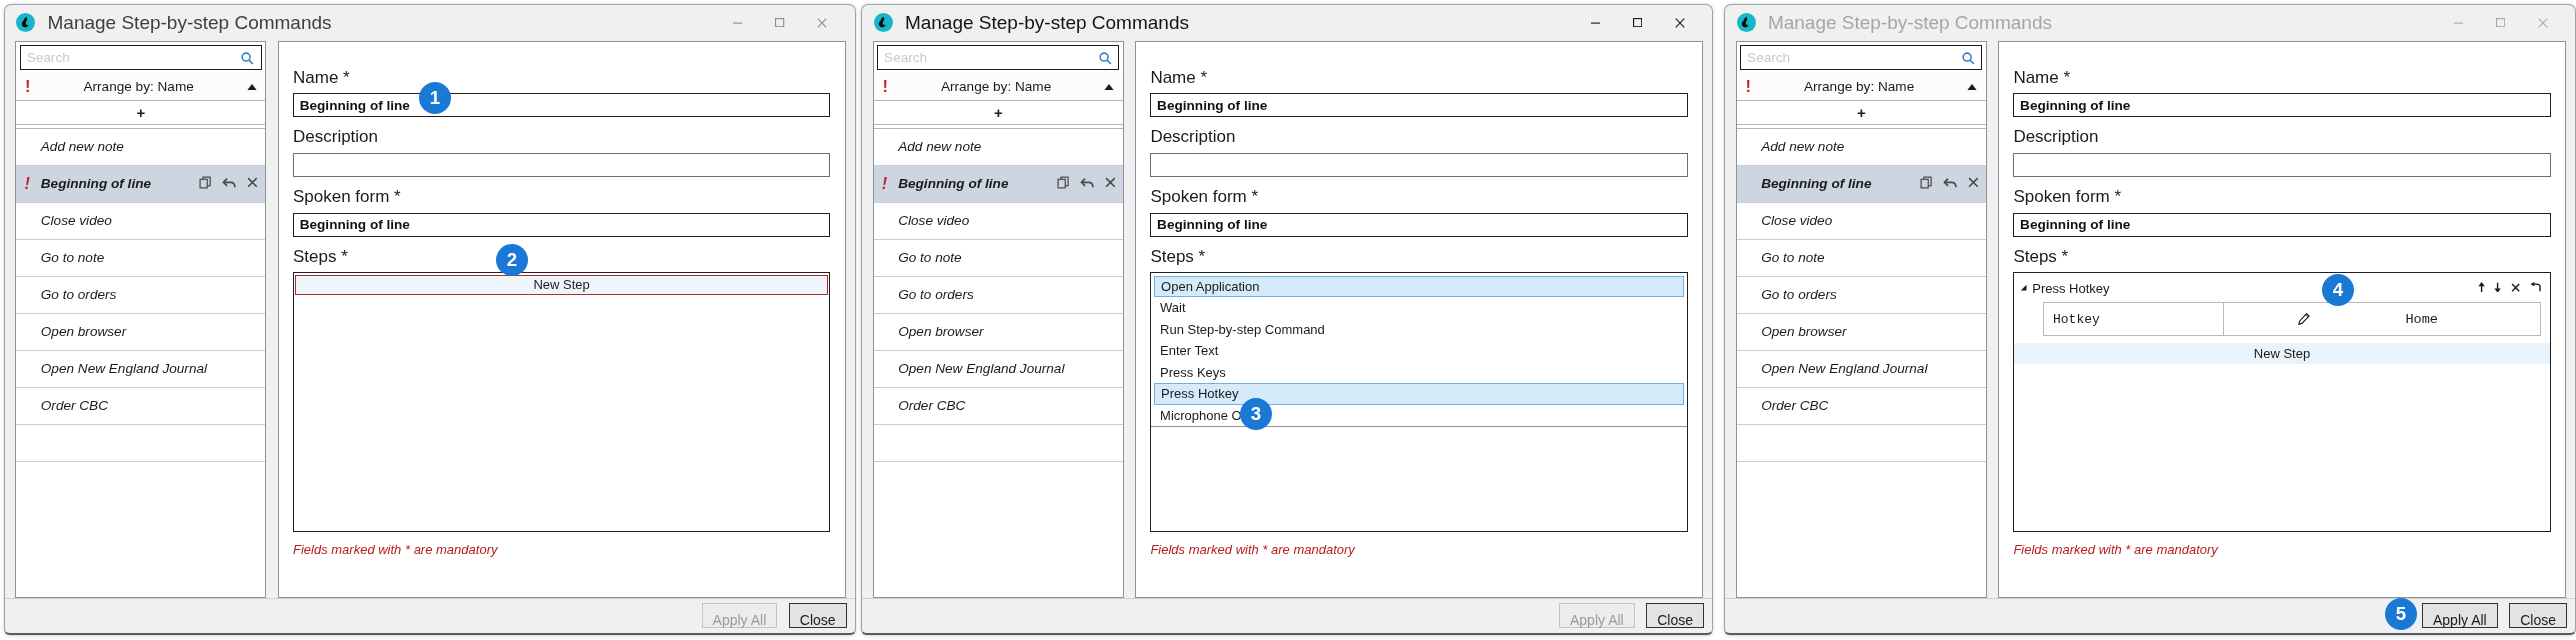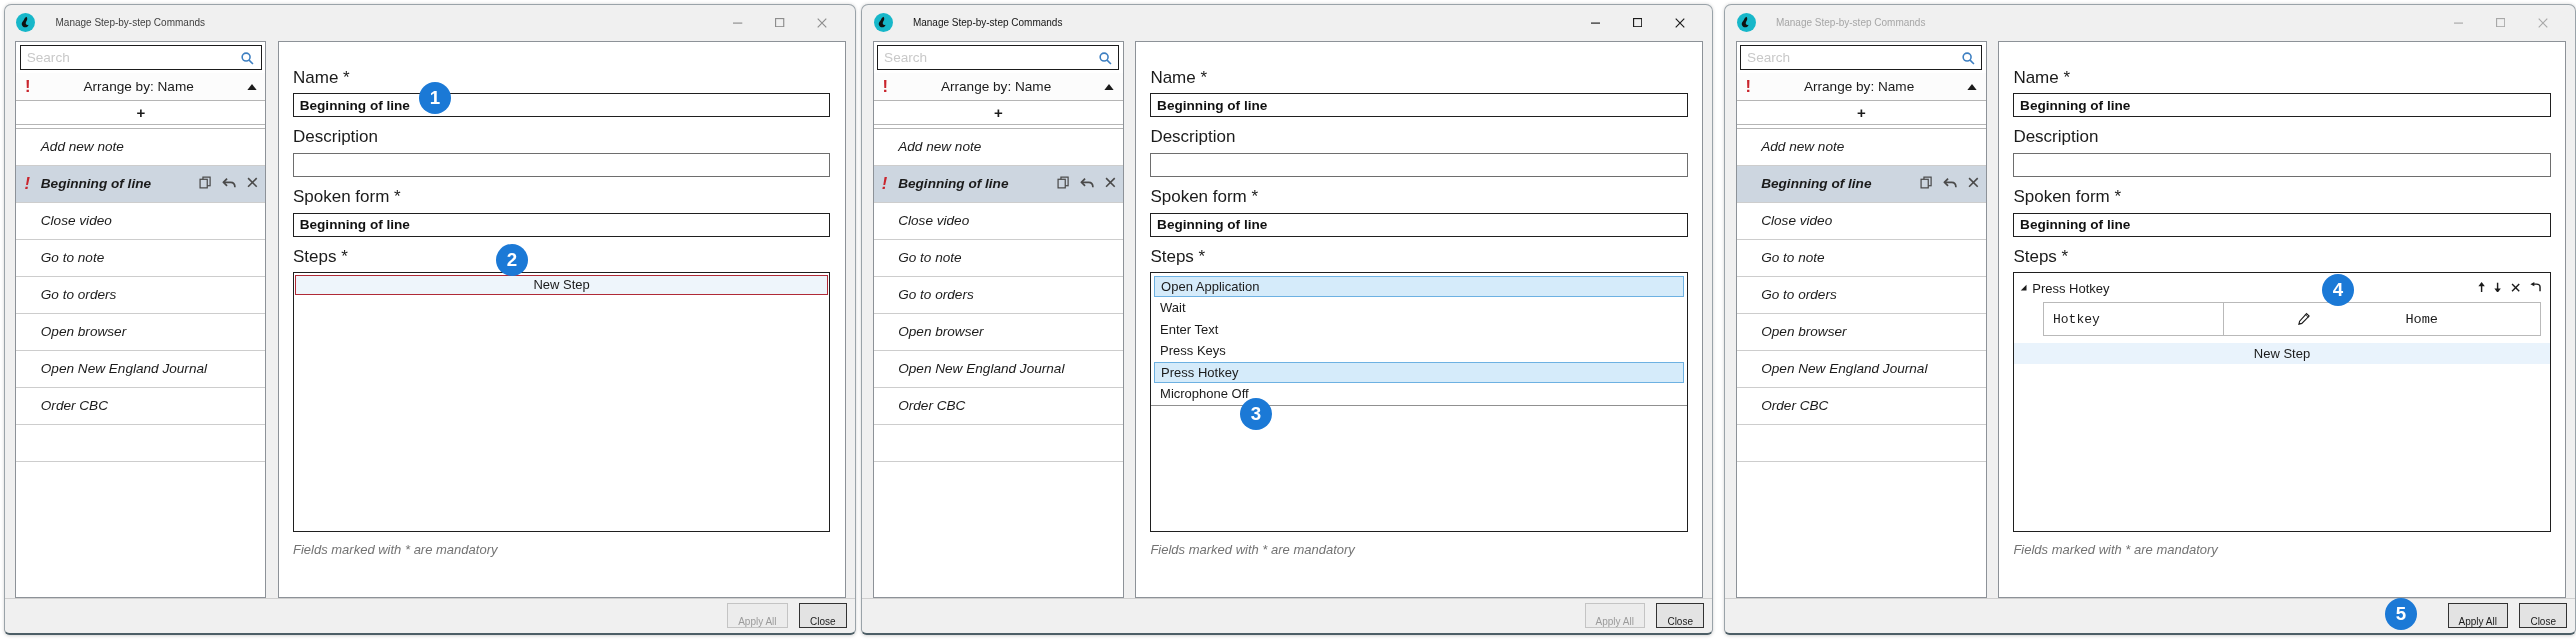--- a/index.html
+++ b/index.html
@@ -5,21 +5,21 @@
   html,body{margin:0;padding:0;background:#ffffff;}
   body{width:2576px;height:641px;position:relative;font-family:"Liberation Sans",sans-serif;color:#1b1b1b;}
 
   
   .window{position:absolute;top:3.6px;width:852px;height:631px;background:#f0f0f0;
           border:0.7px solid #9aa3a9;border-bottom:2.9px solid #4c5e66;border-radius:7.2px 7.2px 5.7px 5.7px;
           box-sizing:border-box;box-shadow:0 0.7px 3.6px rgba(0,0,0,.18);}
   .w1{left:3.6px}.w2{left:861px}.w3{left:1724px}
   .titlebar{height:36px;display:flex;align-items:center;padding-left:11.5px;}
   .app-icon{width:19.4px;height:19.4px;border-radius:50%;background:#17b7c9;display:flex;align-items:center;justify-content:center;flex:none;}
-  .title{margin-left:20px;font-size:10px;color:#141414;white-space:nowrap;}
+  .title{margin-left:12px;font-size:19px;color:#141414;white-space:nowrap;}
   .w1 .title{color:#3f3f3f}
   .w3 .title{color:#a6a6a6}
   .captions{margin-left:auto;display:flex;align-items:center;padding-right:11.5px;color:#1b1b1b;}
   .w1 .captions{color:#8d8d8d}
   .w3 .captions{color:#a8a8a8}
   .cap-btn{width:42px;height:26px;display:flex;align-items:center;justify-content:center;}
 
   
   .sidebar{position:absolute;left:10.8px;top:36px;width:251px;height:557px;background:#fff;
            border:0.7px solid #8d9298;box-sizing:border-box;}
@@ -43,21 +43,21 @@
 
   
   .form-panel{position:absolute;left:273px;top:36px;width:568px;height:557px;background:#fff;
               border:0.7px solid #8d9298;box-sizing:border-box;padding:0 14.4px;}
   .f-label{margin-top:10px;font-size:17px;color:#1b1b1b;}
   .f-label.first{margin-top:26px;}
   .f-input{margin-top:5.7px;height:24px;box-sizing:border-box;border:0.7px solid #1f1f1f;width:100%;
            font-family:"Liberation Sans",sans-serif;font-weight:700;font-size:13.6px;padding:0 5.7px;color:#111;background:#fff;}
   .f-input.desc{border-color:#6e6e6e;font-weight:400;}
   .steps-box{margin-top:5.7px;height:260px;border:0.7px solid #1f1f1f;box-sizing:border-box;background:#fff;overflow:hidden;}
-  .mandatory{margin-top:9.3px;font-size:13px;font-style:italic;color:#737373;}
+  .mandatory{margin-top:9.3px;font-size:13px;font-style:italic;color:#b91c1c;}
 
   
   .new-step-banner{margin:1.4px;height:20px;border:1.4px solid #b02a37;background:#eef5fb;
                    display:flex;align-items:center;justify-content:center;font-size:13px;box-sizing:border-box;}
   
   .step-type-list{padding:2.2px 2.2px 0;}
   .step-type-row{height:21.5px;display:flex;align-items:center;padding:0 6.5px;font-size:13px;box-sizing:border-box;}
   .step-type-row.hl{background:#d5ebfa;border:0.7px solid #6db1e2;}
   .list-end{border-bottom:0.7px solid #909090;margin:0 -2.2px;}
   
@@ -68,22 +68,22 @@
   .hotkey-row{margin:3.6px 8.6px 0 29px;height:32px;border:0.7px solid #b9b9b9;display:flex;align-items:stretch;font-family:Liberation Mono, monospace;}
   .hk-label{width:180px;border-right:0.7px solid #b9b9b9;display:flex;align-items:center;padding-left:8.6px;font-size:13px;box-sizing:border-box;}
   .hk-value{flex:1;display:flex;align-items:center;}
   .pencil{margin-left:72px;display:flex;}
   .hk-text{margin-left:93px;font-size:13.6px;}
   .new-step-plain{margin-top:6.5px;height:21.5px;background:#e9f3fc;display:flex;align-items:center;justify-content:center;font-size:13px;}
 
   
   .footer{position:absolute;left:0;right:0;bottom:0;height:34px;border-top:0.7px solid #cfcfcf;
           display:flex;align-items:center;justify-content:flex-end;gap:11.5px;padding-right:8px;}
-  .btn{height:24.4px;padding:0 10px;min-width:42px;display:flex;align-items:flex-end;justify-content:center;
-       font-size:10px;background:#e3e3e3;border:0.7px solid #333;color:#1b1b1b;box-sizing:border-box;}
+  .btn{height:24.4px;padding:8px 10px;min-width:42px;display:flex;align-items:flex-start;justify-content:center;
+       font-size:14px;background:#e3e3e3;border:0.7px solid #333;color:#1b1b1b;box-sizing:border-box;}
   .btn.disabled{color:#9b9b9b;border-color:#c4c4c4;background:#ececec;}
 
   
   .callout{position:absolute;width:32px;height:32px;border-radius:50%;background:#1b79d6;color:#fff;
            font-size:18.7px;font-weight:700;display:flex;align-items:center;justify-content:center;z-index:9;}
   .c1{left:419px;top:82px}.c2{left:496px;top:244px}.c3{left:1240px;top:398px}.c4{left:2322px;top:274px}.c5{left:2385px;top:598px}
 </style>
 </head>
 <body>
 
@@ -297,20 +297,23 @@
     <div class="f-label">Spoken form *</div>
     <input class="f-input" value="Beginning of line" style="">
     <div class="f-label">Steps *</div>
     <div class="steps-box">
       <div class="step-type-list">
         <div class="step-type-row hl">
             <span>Open Application</span>
           </div>
         <div class="step-type-row">
             <span>Wait</span>
+          </div>
+        <div class="step-type-row">
+            <span>Run Step-by-step Command</span>
           </div>
         <div class="step-type-row">
             <span>Enter Text</span>
           </div>
         <div class="step-type-row">
             <span>Press Keys</span>
           </div>
         <div class="step-type-row hl">
             <span>Press Hotkey</span>
           </div>

